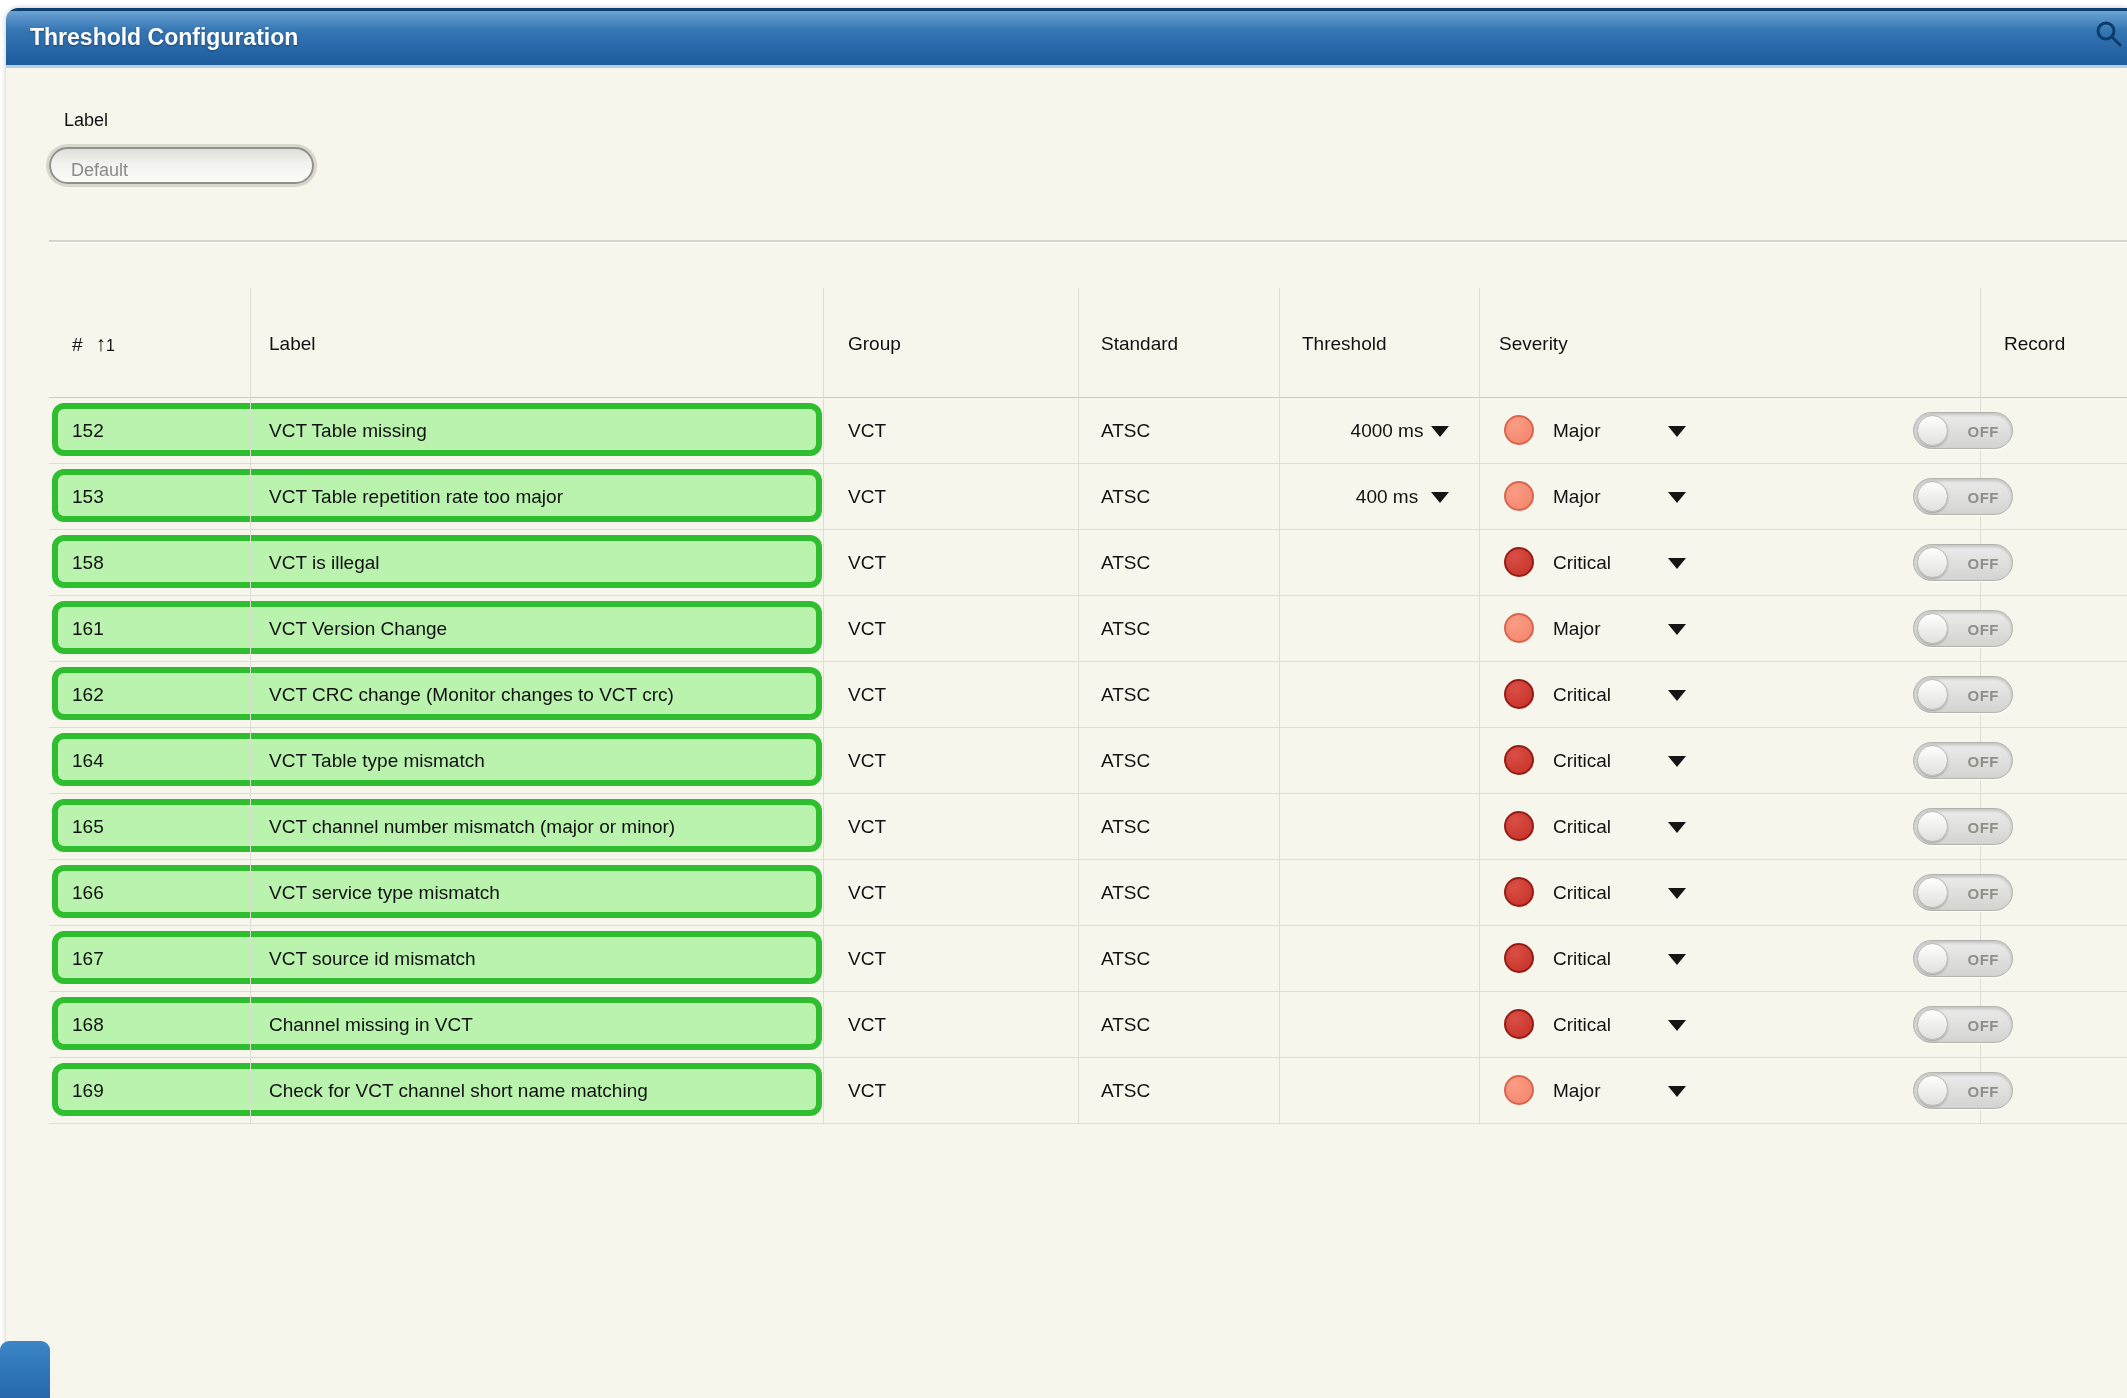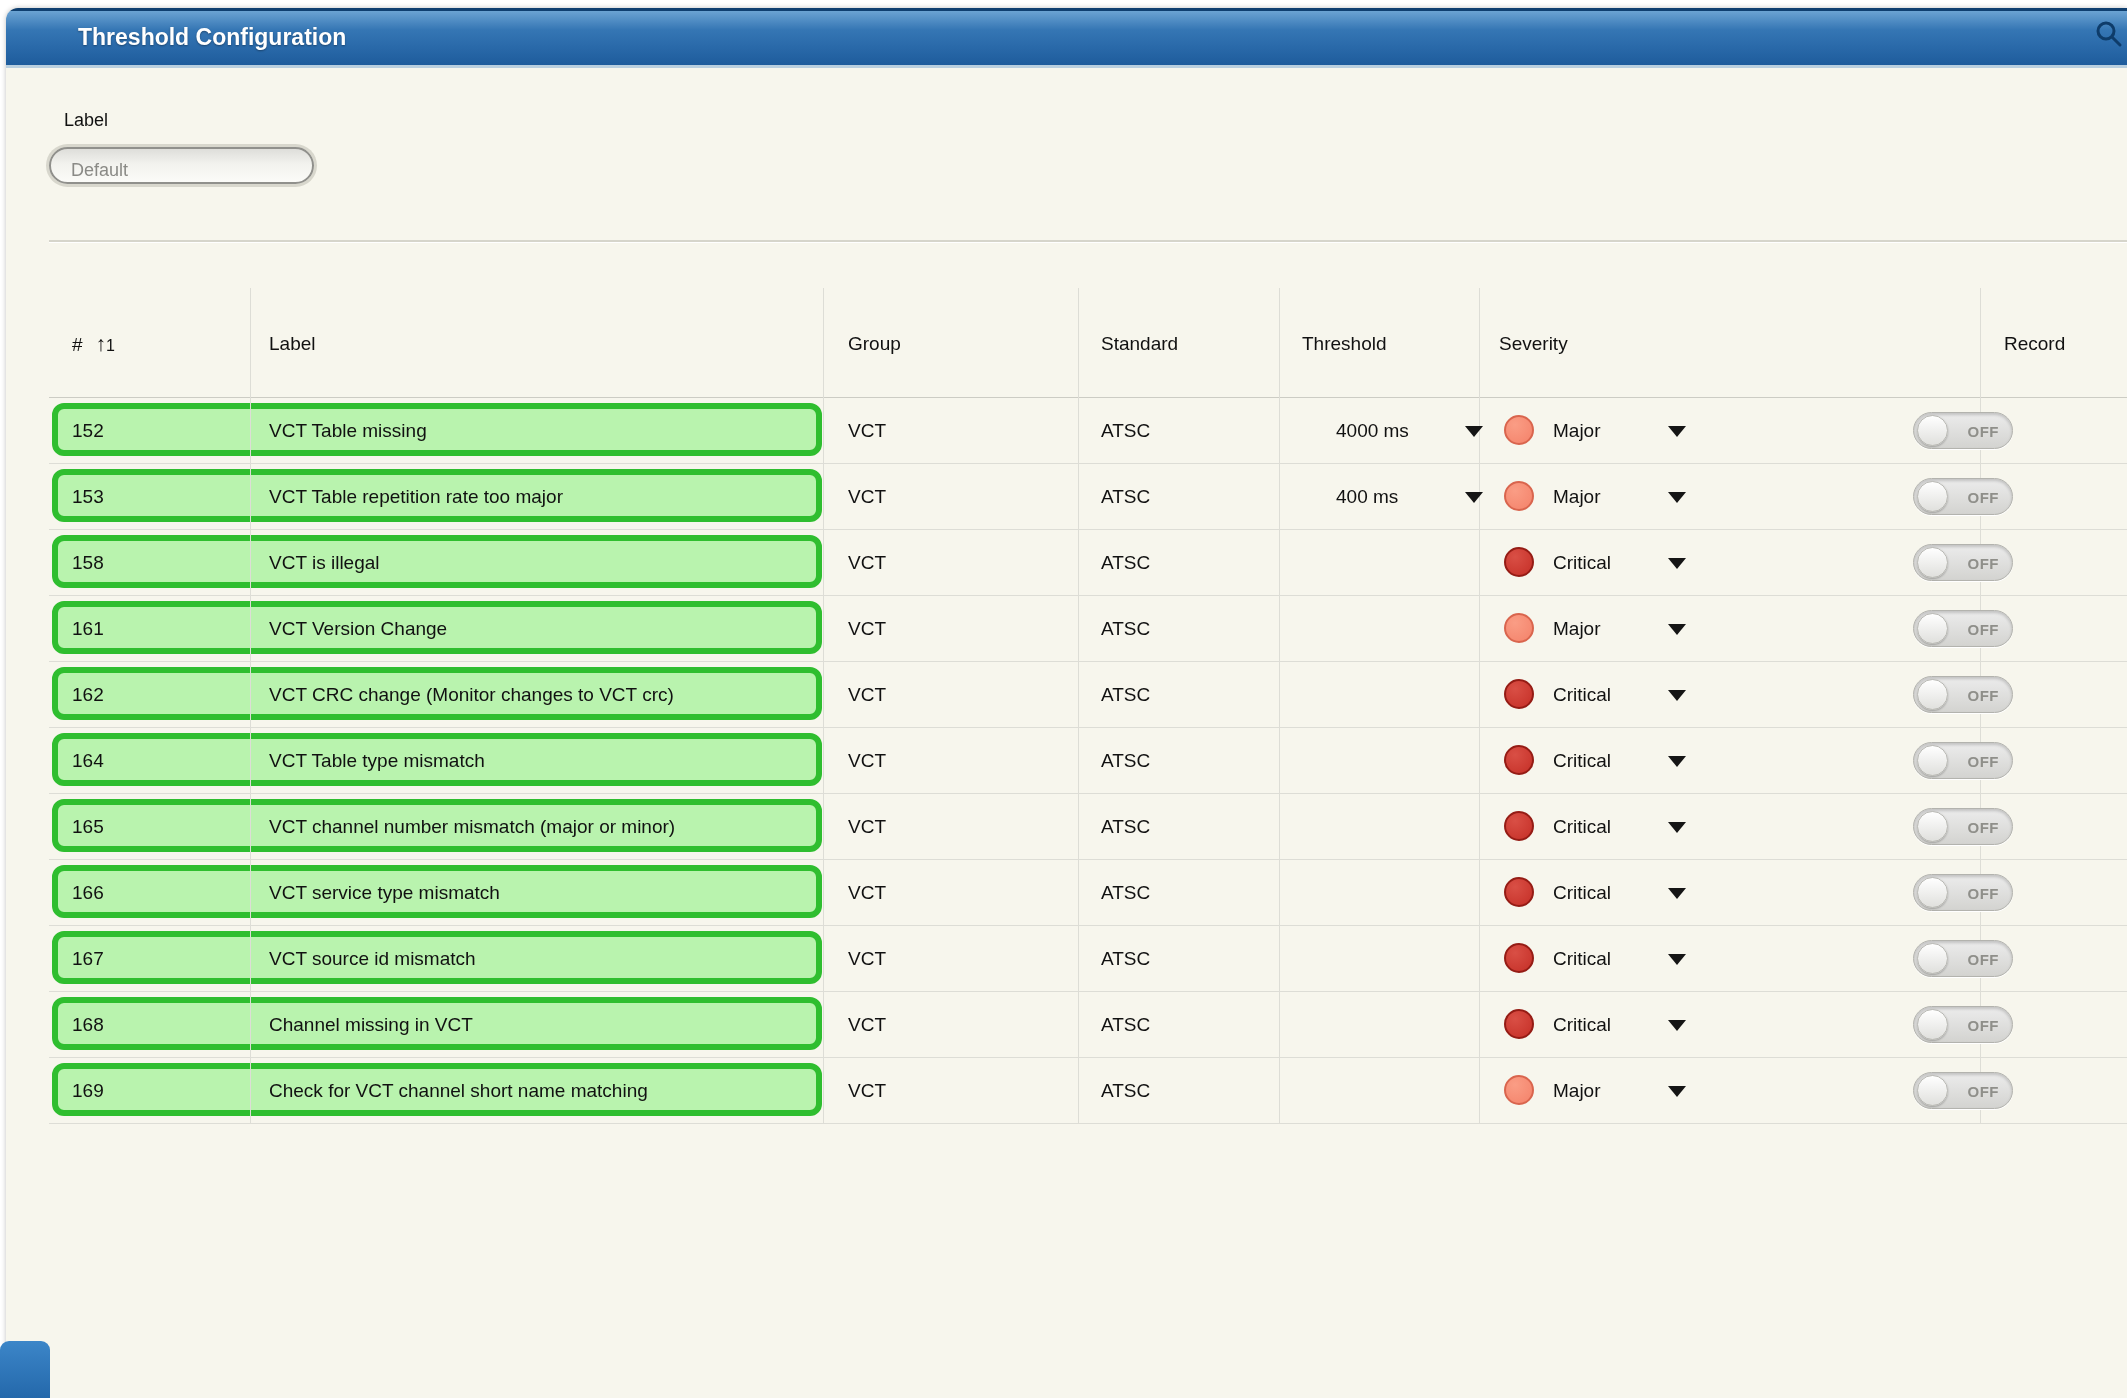--- a/index.html
+++ b/index.html
@@ -23,23 +23,22 @@
   .titlebar {
     position:relative;
     height:54px;
     background:linear-gradient(180deg, var(--titlebar-top,#6ba3d3) 0%, #3576b4 35%, #2a6aaa 65%, var(--titlebar-bottom,#1e5c9c) 100%);
     border-top:3px solid #0f3f70;
     border-bottom:3px solid #b9cfdf;
   }
   .titlebar .title {
     display:inline-block;
     color:#fff; font-weight:bold; font-size:23px; line-height:52px;
-    padding-left:36px;
+    padding-left:24px;
     text-shadow:0 1px 2px rgba(0,0,0,.35);
-    margin-left:36px;
   }
   .search-btn {
     position:absolute; right:4px; top:9px; width:28px; height:28px;
     cursor:pointer;
   }
 
   
   .field-caption {
     position:absolute; left:58px; top:102px;
     font-size:18px; color:#111;
@@ -94,21 +93,21 @@
     z-index:1;
   }
   .cell {
     position:absolute; top:0; height:65px; line-height:66px;
     white-space:nowrap; z-index:5;
   }
   .cell.num      { left:23px; }
   .cell.label    { left:220px; }
   .cell.group    { left:799px; }
   .cell.standard { left:1052px; }
-  .threshold     { position:absolute; left:1287px; top:0; height:65px; line-height:66px; width:170px; z-index:5; cursor:pointer; }
+  .threshold     { position:absolute; left:1253px; top:0; height:65px; line-height:66px; width:170px; z-index:5; cursor:pointer;text-align:center; }
   .tri {
     position:absolute; top:28px; width:0; height:0;
     border-left:9px solid transparent; border-right:9px solid transparent;
     border-top:11px solid #151515;
   }
   .threshold .tri { left:129px; }
   .sev-circle {
     position:absolute; left:1455px; top:17px; width:30px; height:30px;
     border-radius:50%; box-sizing:border-box; z-index:5;
   }

